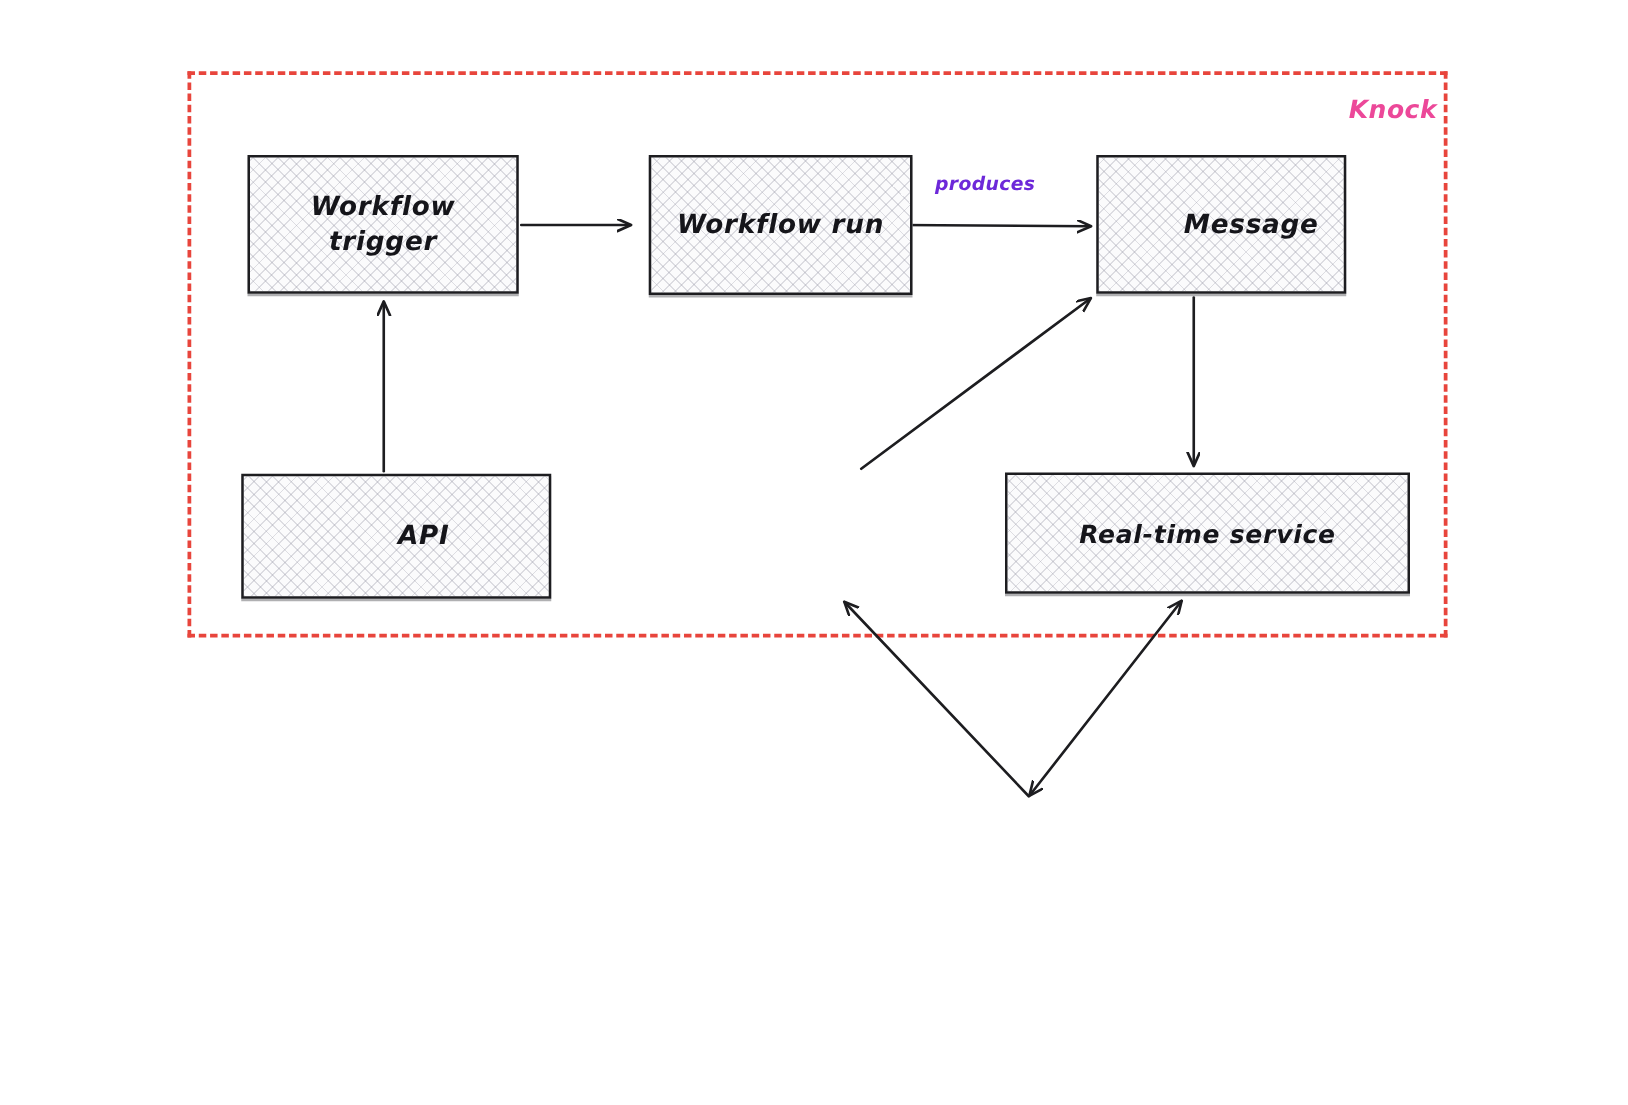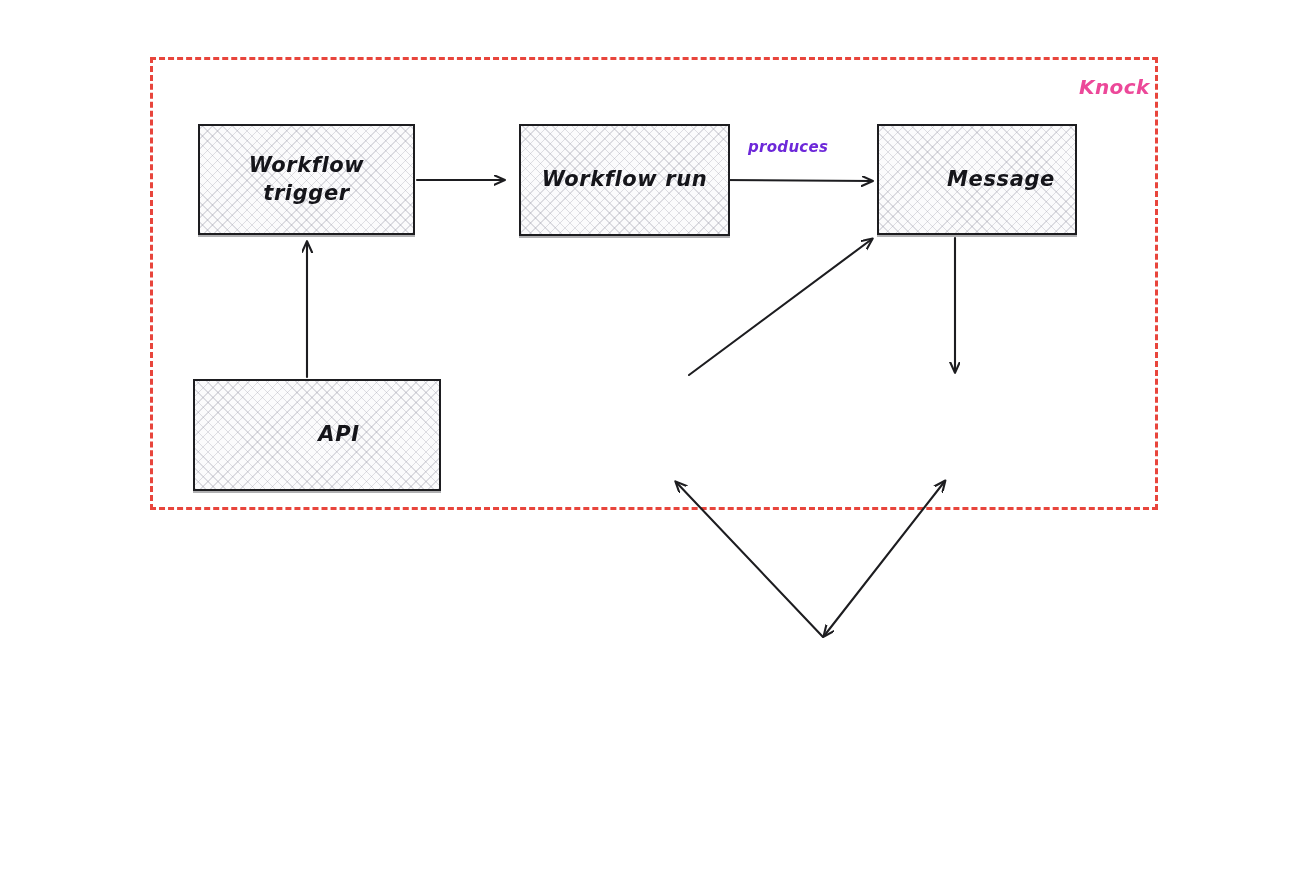--- a/index.html
+++ b/index.html
@@ -125,20 +125,23 @@
   </div>
 
   <div class="node" style="left:508px; top:124px; width:211px; height:112px;margin-left:11px;">
     <span class="node-label">Workflow run</span>
   </div>
 
   <div class="node" style="left:877px; top:124px; width:200px; height:111px;padding-left:48px;">
     <span class="node-label">Message</span>
   </div>
 
-  <div class="node" style="left:193px; top:379px; width:248px; height:112px;padding-left:44px;">
+  <div class="node" style="left:193px; top:379px; width:248px; height:100px;padding-left:44px;">
     <span class="node-label">API</span>
   </div>
 
 
+  <div class="node" style="left:804px; top:378px; width:324px; height:97px;">
+    <span class="node-label small">Real-time service</span>
+  </div>
 
 
 </div>
 
 </body></html>

